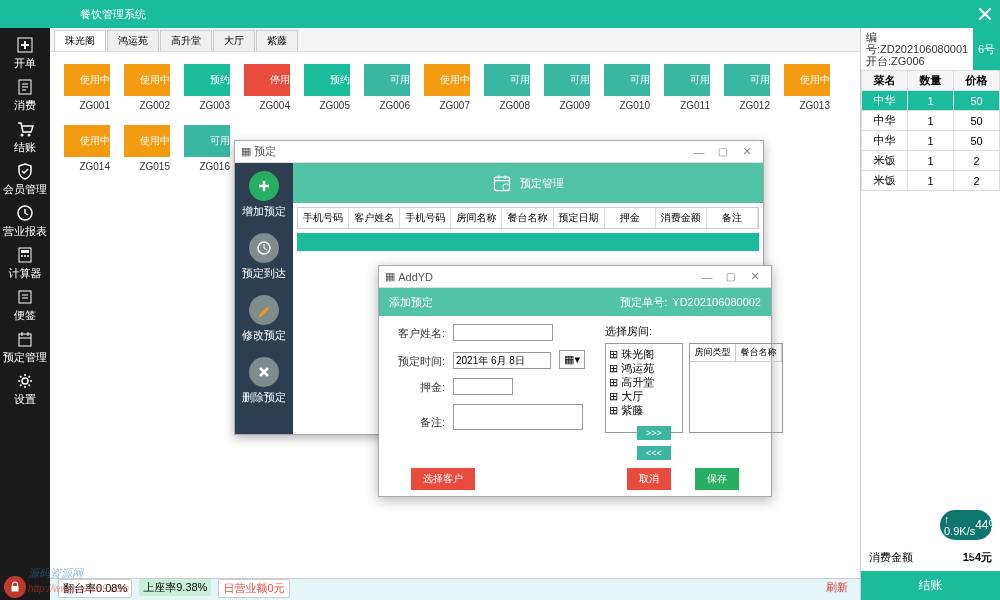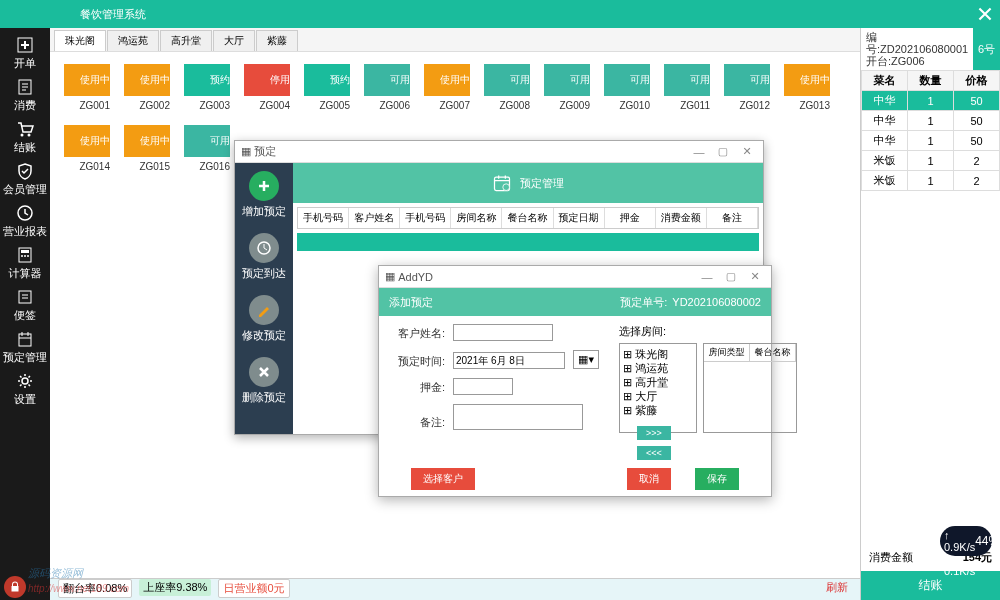--- a/index.html
+++ b/index.html
@@ -24,21 +24,21 @@
 .rp-head{display:flex;font-size:9px}
 .rp-info{flex:1;padding:3px 5px;color:#333;line-height:12px}
 .rp-num{width:28px;background:#1abc9c;color:#fff;display:flex;align-items:center;justify-content:center;font-size:11px}
 .rp-table{width:100%;border-collapse:collapse;font-size:9px}
 .rp-table th,.rp-table td{border:1px solid #ddd;padding:2px;text-align:center}
 .rp-table th{background:#f5f5f5}
 .rp-table tr.sel td{background:#1abc9c;color:#fff}
 .rp-foot{margin-top:auto}
 .rp-total{display:flex;justify-content:space-between;padding:6px 8px;font-size:11px}
 .rp-checkout{background:#1abc9c;color:#fff;text-align:center;padding:6px;font-size:12px;cursor:pointer}
-.gauge{position:absolute;right:8px;bottom:44px;width:52px;height:30px;background:#0f172a;border-radius:15px;color:#fff;font-size:8px;padding:3px 4px;display:flex}
+.gauge{position:absolute;right:8px;bottom:60px;width:52px;height:30px;background:#0f766e;border-radius:15px;color:#fff;font-size:8px;padding:3px 4px;display:flex}
 .gauge .pct{margin-left:auto;font-size:12px;align-self:center}
 
 
 .dlg1{position:absolute;left:234px;top:140px;width:530px;height:295px;background:#fff;border:1px solid #aaa;box-shadow:0 3px 10px rgba(0,0,0,.3);display:flex;flex-direction:column}
 .dlg-title{height:22px;background:#fff;border-bottom:1px solid #ddd;display:flex;align-items:center;padding:0 6px;font-size:10px;color:#555}
 .dlg-title .wbtn{margin-left:4px;width:20px;text-align:center;cursor:pointer;color:#888}
 .dlg-title .spacer{flex:1}
 .dlg1-body{flex:1;display:flex}
 .dlg1-side{width:58px;background:#2c3e50;display:flex;flex-direction:column;align-items:center;padding-top:8px}
 .dlg1-sbtn{display:flex;flex-direction:column;align-items:center;margin-bottom:14px;color:#fff;font-size:9px;cursor:pointer}
@@ -378,21 +378,21 @@
     <span class="bid"><span>预定单号:</span>&nbsp;&nbsp;<span>YD202106080002</span></span>
   </div>
   <div class="dlg2-body" style="position:relative">
     <div class="dlg2-left">
       <div class="fld">
           <label>客户姓名:</label>
           <input style="">
         </div>
       <div class="fld">
           <label>预定时间:</label>
-          <input style="width: 112px;" value="2021年 6月 8日">
+          <input style="width: 98px;" value="2021年 6月 8日">
           <span style="border:1px solid #999;padding:2px 4px;cursor:pointer">▦▾</span>
         </div>
       <div class="fld">
           <label>押金:</label>
           <input style="width: 60px;">
         </div>
       <div class="fld">
           <label>备注:</label>
           <input style="width: 130px; height: 26px;">
         </div>

